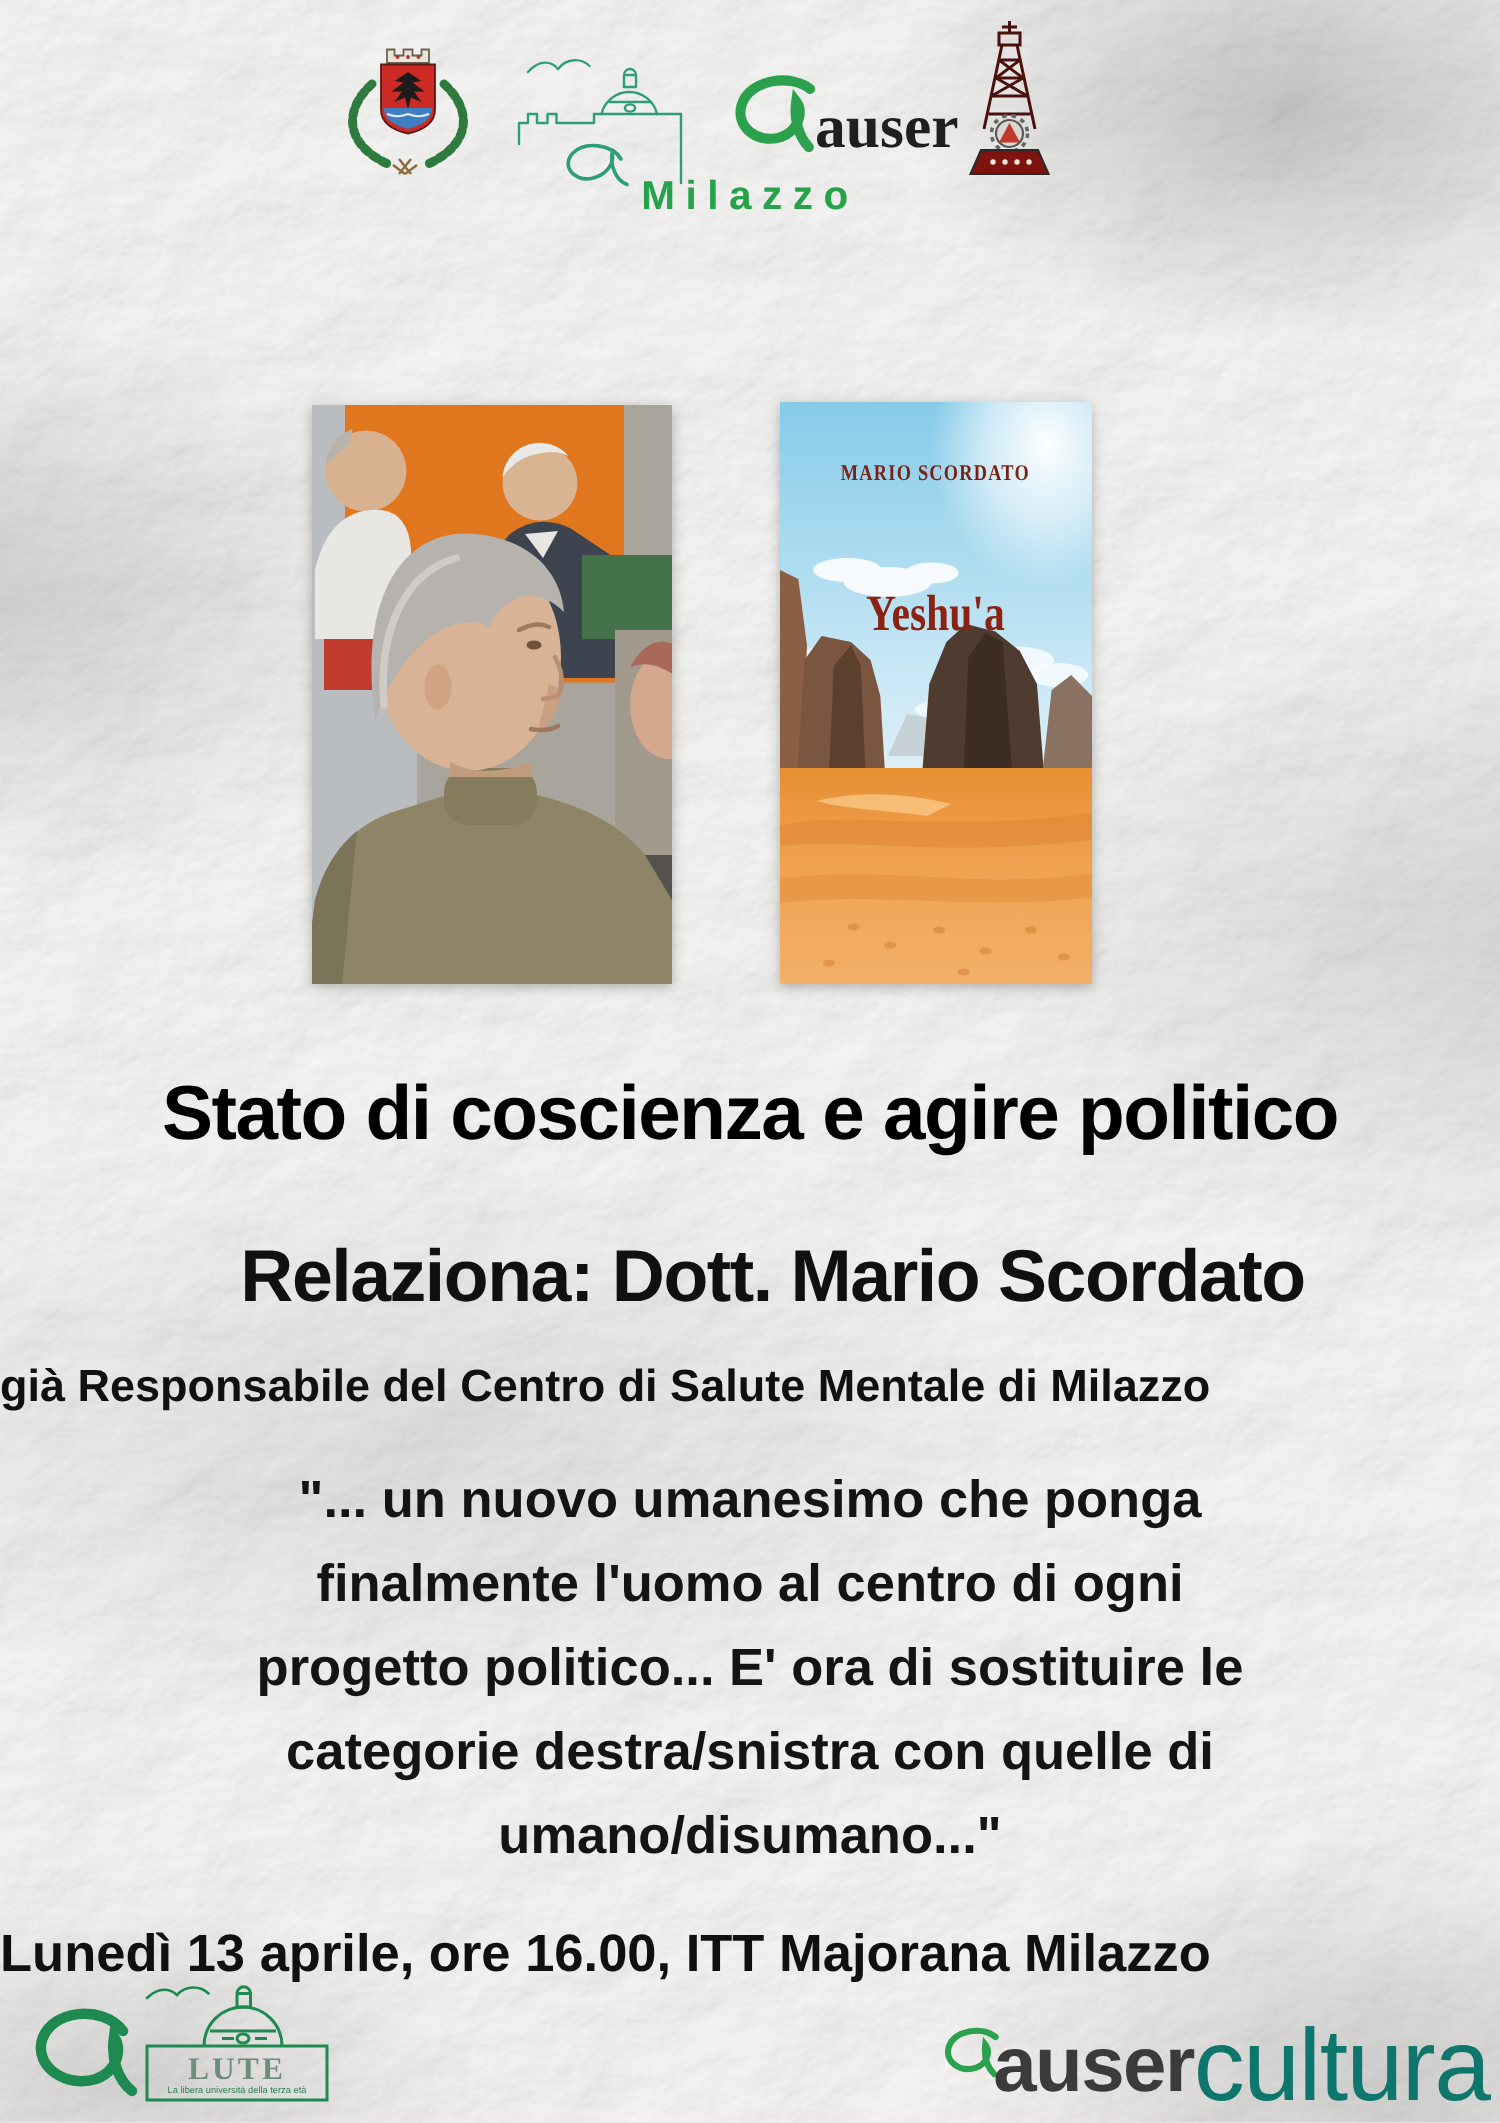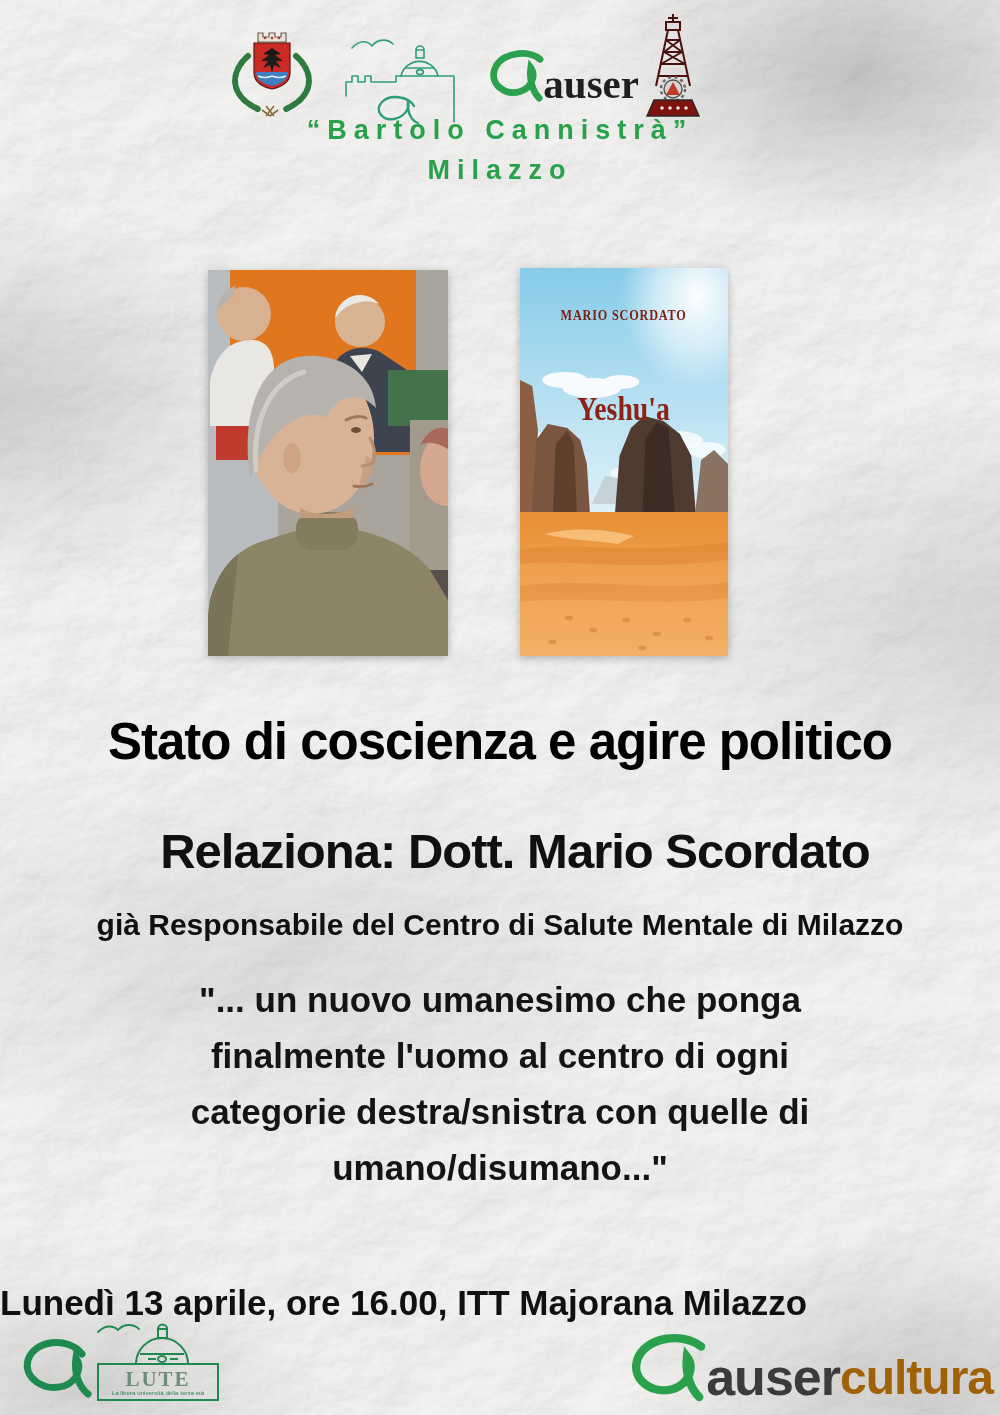--- a/index.html
+++ b/index.html
@@ -56,21 +56,21 @@
   
   .poster-title{
     position:absolute;top:712px;left:0;width:100%;text-align:center;
     font-size:51px;font-weight:800;letter-spacing:-1px;color:#000000;margin:0;
   }
   .speaker-line{
     position:absolute;top:808px;left:0;width:100%;text-align:center;
     font-size:49px;font-weight:800;letter-spacing:-1px;color:#101010;margin:15px;
   }
   .speaker-role{
-    position:absolute;top:908px;left:0;width:100%;text-align:center;
+    position:absolute;top:908px;left:0;width:100%;text-align:left;
     font-size:30px;font-weight:800;color:#101010;
   }
   .quote{
     position:absolute;top:972px;left:50px;width:900px;text-align:center;
     font-size:35px;font-weight:800;color:#141414;line-height:56px;
   }
   .event-line{
     position:absolute;top:1283px;left:0;width:100%;text-align:left;
     font-size:35px;font-weight:800;color:#101010;
   }
@@ -78,21 +78,21 @@
   
   .logo-lute{position:absolute;left:20px;top:1316px;width:210px;height:96px;}
   .logo-ausercultura{
     position:absolute;left:628px;top:1326px;width:365px;height:86px;
     display:flex;align-items:center;
   }
   .logo-ausercultura .w1{
     font-size:52px;font-weight:800;color:#3b3b3b;letter-spacing:-1px;margin-left:-8px;margin-top:16px;
   }
   .logo-ausercultura .w2{
-    font-size:48px;font-weight:700;color:#a16207;letter-spacing:-1px;margin-top:16px;
+    font-size:68px;font-weight:400;color:#0f766e;letter-spacing:-1px;margin-top:16px;
   }
 </style>
 </head>
 <body>
 
 <div class="poster">
 
   <svg class="texture" width="1000" height="1415" viewBox="0 0 1000 1415" preserveAspectRatio="none">
     <defs>
       <filter id="plaster" x="-5%" y="-5%" width="110%" height="110%">
@@ -160,21 +160,20 @@
       <circle cx="31" cy="77" r="9" fill="#d9d6d0" stroke="#555" stroke-width="1.4"></circle>
       <path d="M31 70 L38 83 H24 Z" fill="#c0392b"></path>
       <polygon points="12,88 50,88 57,104 5,104" fill="#7e120e" stroke="#2a2a2a" stroke-width="1.4"></polygon>
       <circle cx="20" cy="96" r="1.8" fill="#f2e6e0"></circle>
         <circle cx="28" cy="96" r="1.8" fill="#f2e6e0"></circle>
       <circle cx="36" cy="96" r="1.8" fill="#f2e6e0"></circle>
         <circle cx="44" cy="96" r="1.8" fill="#f2e6e0"></circle>
     </svg>
 
     <div class="org-header">
-      <div>“Bartolo Cannistrà”</div>
       <div>Milazzo</div>
     </div>
 
     <div class="photo-frame">
       <svg viewBox="0 0 240 386" preserveAspectRatio="none">
         <rect width="240" height="386" fill="#a9a49c"></rect>
         <rect x="0" y="0" width="70" height="386" fill="#b9bdc0"></rect>
         <rect x="22" y="0" width="186" height="185" fill="#e0761e"></rect>
 
         <rect x="8" y="100" width="50" height="90" fill="#c03b2d"></rect>
@@ -281,20 +280,21 @@
       </svg>
     </div>
 
     <h1 class="poster-title">Stato di coscienza e agire politico</h1>
     <h2 class="speaker-line">Relaziona: Dott. Mario Scordato</h2>
     <div class="speaker-role">già Responsabile del Centro di Salute Mentale di Milazzo</div>
 
     <div class="quote">
       <div>"... un nuovo umanesimo che ponga</div>
       <div>finalmente l'uomo al centro di ogni</div>
+      <div>progetto politico... E' ora di sostituire le</div>
       <div>categorie destra/snistra con quelle di</div>
       <div>umano/disumano..."</div>
     </div>
 
     <div class="event-line">Lunedì 13 aprile, ore 16.00, ITT Majorana Milazzo</div>
 
     <svg class="logo-lute" viewBox="0 0 210 96">
 
       <path d="M62 38 C48 20 14 24 8 44 C3 62 24 76 44 70 C58 65 62 50 56 42 C54 56 58 70 68 78" fill="none" stroke="#1e8a4f" stroke-width="7" stroke-linecap="round"></path>
 

